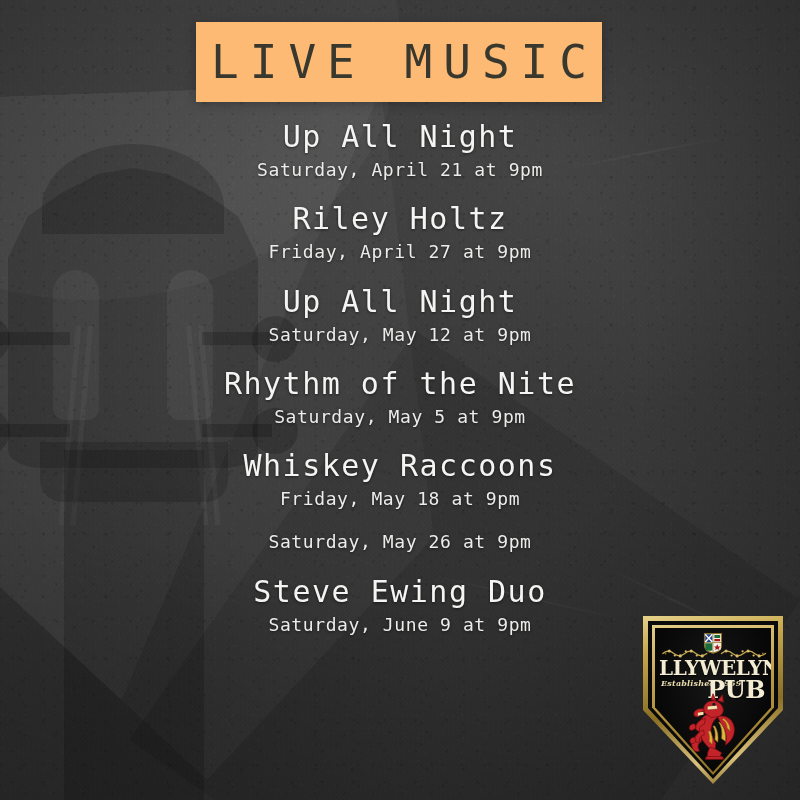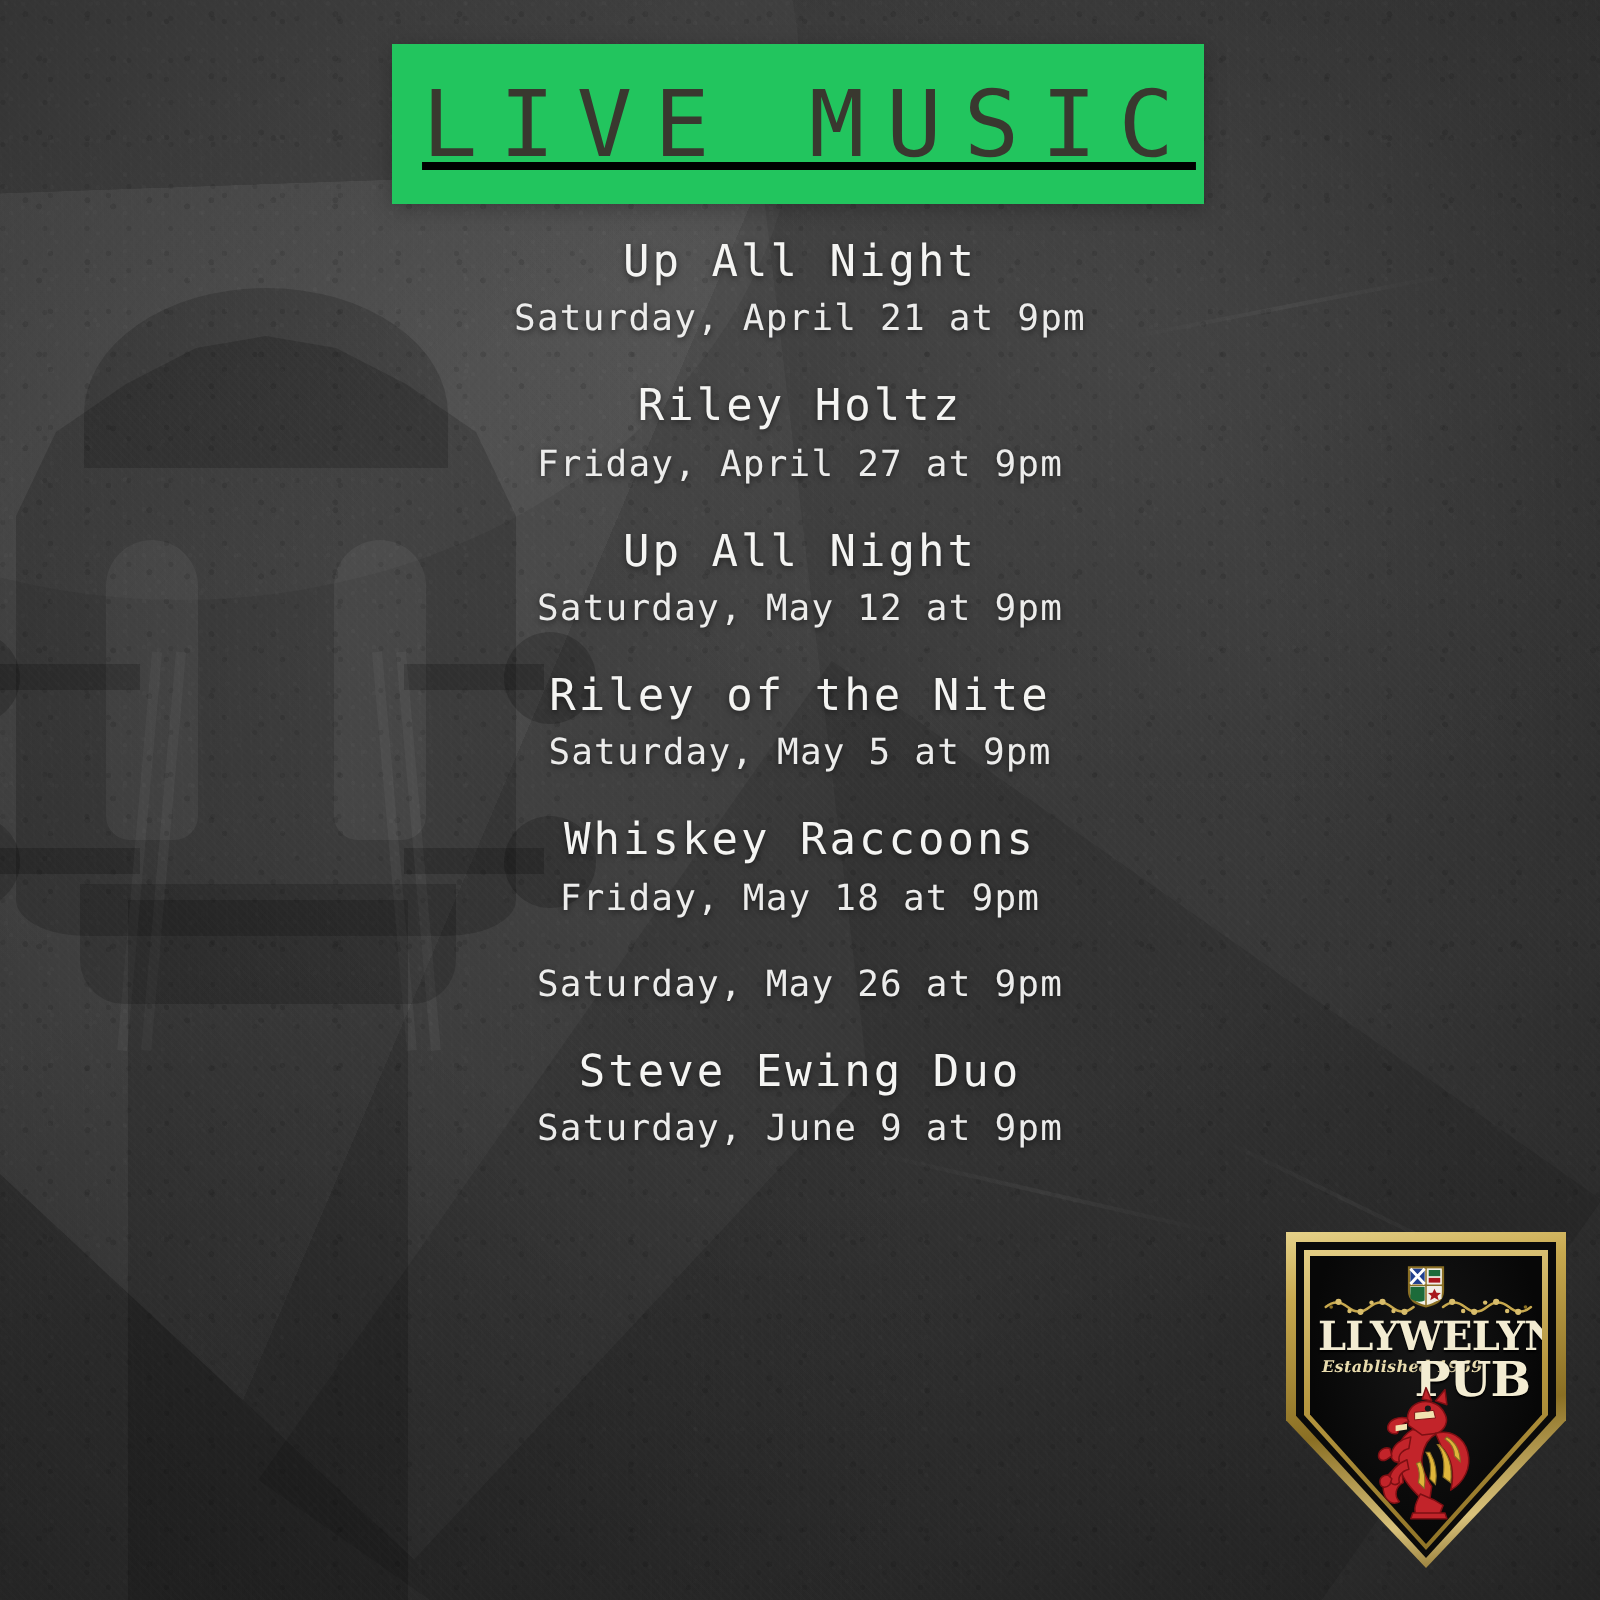--- a/index.html
+++ b/index.html
@@ -140,24 +140,23 @@
     width:5px;
     background:rgba(255,255,255,.045);
     transform-origin:top center;
   }
 
   
   .banner {
     position:absolute;
     left:196px; top:22px;
     width:406px; height:80px;
-    background:#22c55e;
+    background:#fdba74;
     display:flex; align-items:center; justify-content:center;
     box-shadow:0 2px 10px rgba(0,0,0,.25);
-    text-decoration:underline;
   }
   .banner-title {
     font-family:"DejaVu Sans Mono", monospace;
     font-size:46px;
     font-weight:400;
     letter-spacing:11px;
     color:#39382f;
     text-indent:11px;
     line-height:1;
     white-space:nowrap;
@@ -166,21 +165,21 @@
   
   .listing {
     position:absolute;
     left:0; top:118px;
     width:800px;
     text-align:center;
   }
   .event { margin-bottom:17px; }
   .band {
     font-family:"DejaVu Sans Mono", monospace;
-    font-size:22px;
+    font-size:30px;
     letter-spacing:1.5px;
     color:#f4f4f2;
     line-height:1.24;
     text-shadow:0 1px 3px rgba(0,0,0,.55);
     white-space:nowrap;
   }
   .date {
     font-family:"DejaVu Sans Mono", monospace;
     font-size:18px;
     letter-spacing:.6px;
@@ -315,21 +314,21 @@
     </div>
     <div class="event">
       <div class="band">Riley Holtz</div>
       <div class="date">Friday, April 27 at 9pm</div>
     </div>
     <div class="event">
       <div class="band">Up All Night</div>
       <div class="date">Saturday, May 12 at 9pm</div>
     </div>
     <div class="event">
-      <div class="band">Riley of the Nite</div>
+      <div class="band">Rhythm of the Nite</div>
       <div class="date">Saturday, May 5 at 9pm</div>
     </div>
     <div class="event">
       <div class="band">Whiskey Raccoons</div>
       <div class="date">Friday, May 18 at 9pm</div>
     </div>
     <div class="event">
       <div class="date">Saturday, May 26 at 9pm</div>
     </div>
     <div class="event">

